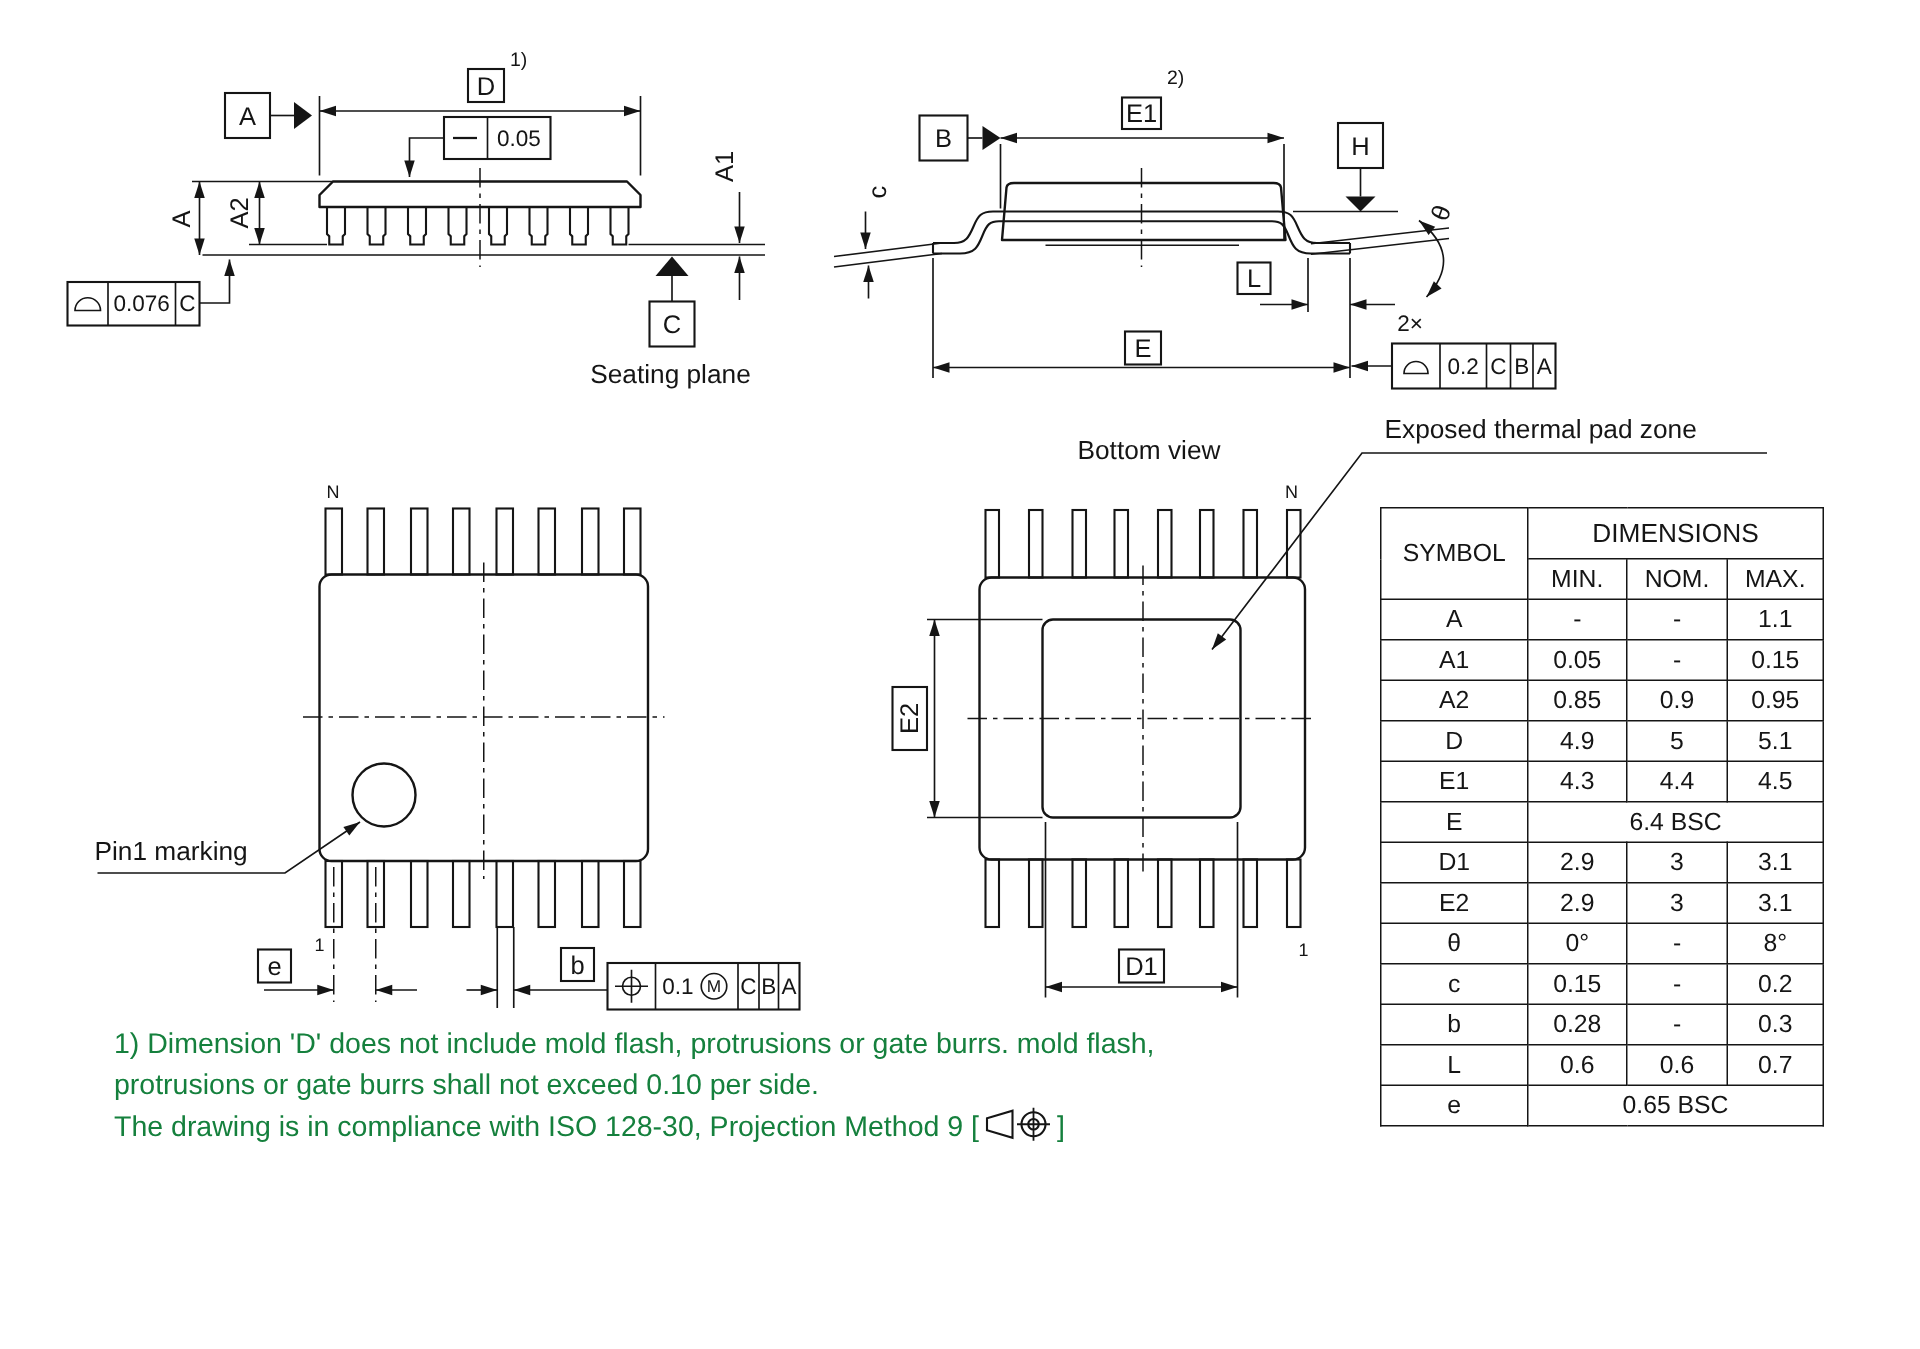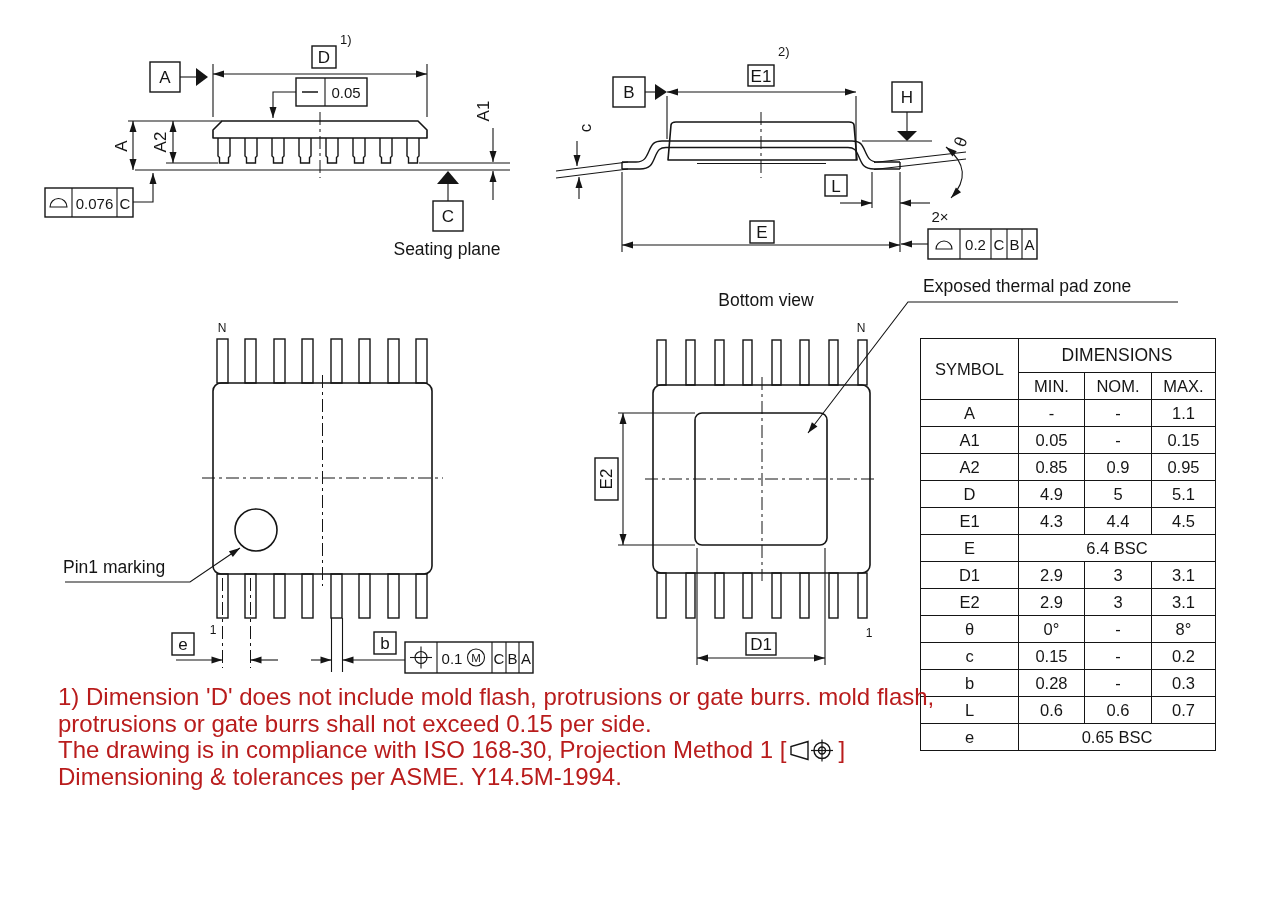--- a/index.html
+++ b/index.html
@@ -18,21 +18,21 @@
   .t17{font-size:17px;} .t15{font-size:15px;} .t13{font-size:13px;}
   .t12{font-size:12px;} .t18{font-size:17.5px;} .t11{font-size:11.5px;}
   
   .dimtable{position:absolute;left:920px;top:338px;}
   .dimtable table{border-collapse:collapse;table-layout:fixed;width:295px;}
   .dimtable td,.dimtable th{border:1.6px solid #151515;text-align:center;vertical-align:middle;
       padding:0;font-weight:400;font-size:16.5px;color:#151515;}
   .dimtable .hdr{font-size:17.5px;}
   .dimtable tr{height:27px;}
   
-  .notes{position:absolute;left:58px;top:684px;width:880px;font-size:24px;line-height:26.5px;color:#b91c1c;}
+  .notes{position:absolute;left:76px;top:684px;width:880px;font-size:19px;line-height:26.5px;color:#15803d;}
   .notes .nline{white-space:nowrap;}
   .projsym{display:inline-block;vertical-align:-5px;margin:0 2px;}
 </style>
 </head>
 <body>
 
 <div class="canvas">
 
   <svg class="art" width="1280" height="899" viewBox="0 0 1280 899">
     <defs>
@@ -362,26 +362,25 @@
       <tr>
         <td>e</td>
         <td colspan="3">0.65 BSC</td>
       </tr>
     </tbody>
       </table>
   </div>
 
   <div class="notes">
     <div class="nline">1) Dimension 'D' does not include mold flash, protrusions or gate burrs. mold flash,</div>
-    <div class="nline">protrusions or gate burrs shall not exceed 0.15 per side.</div>
+    <div class="nline">protrusions or gate burrs shall not exceed 0.10 per side.</div>
     <div class="nline">
-      <span>The drawing is in compliance with ISO 168-30, Projection Method 1 [</span><svg class="projsym" width="48" height="25" viewBox="0 0 48 25">
+      <span>The drawing is in compliance with ISO 128-30, Projection Method 9 [</span><svg class="projsym" width="48" height="25" viewBox="0 0 48 25">
         <path d="M3,8.5 L3,16.5 L20,21.5 L20,3.5 Z" fill="none" stroke="#151515" stroke-width="1.4"></path>
         <circle cx="34" cy="12.5" r="8" fill="none" stroke="#151515" stroke-width="1.4"></circle>
         <circle cx="34" cy="12.5" r="3.5" fill="none" stroke="#151515" stroke-width="1.4"></circle>
         <line x1="23" y1="12.5" x2="45" y2="12.5" stroke="#151515" stroke-width="1.2"></line>
         <line x1="34" y1="1.5" x2="34" y2="23.5" stroke="#151515" stroke-width="1.2"></line>
       </svg><span>]</span>
     </div>
-    <div class="nline">Dimensioning &amp; tolerances per ASME. Y14.5M-1994.</div>
   </div>
 
 </div>
 
 </body></html>

